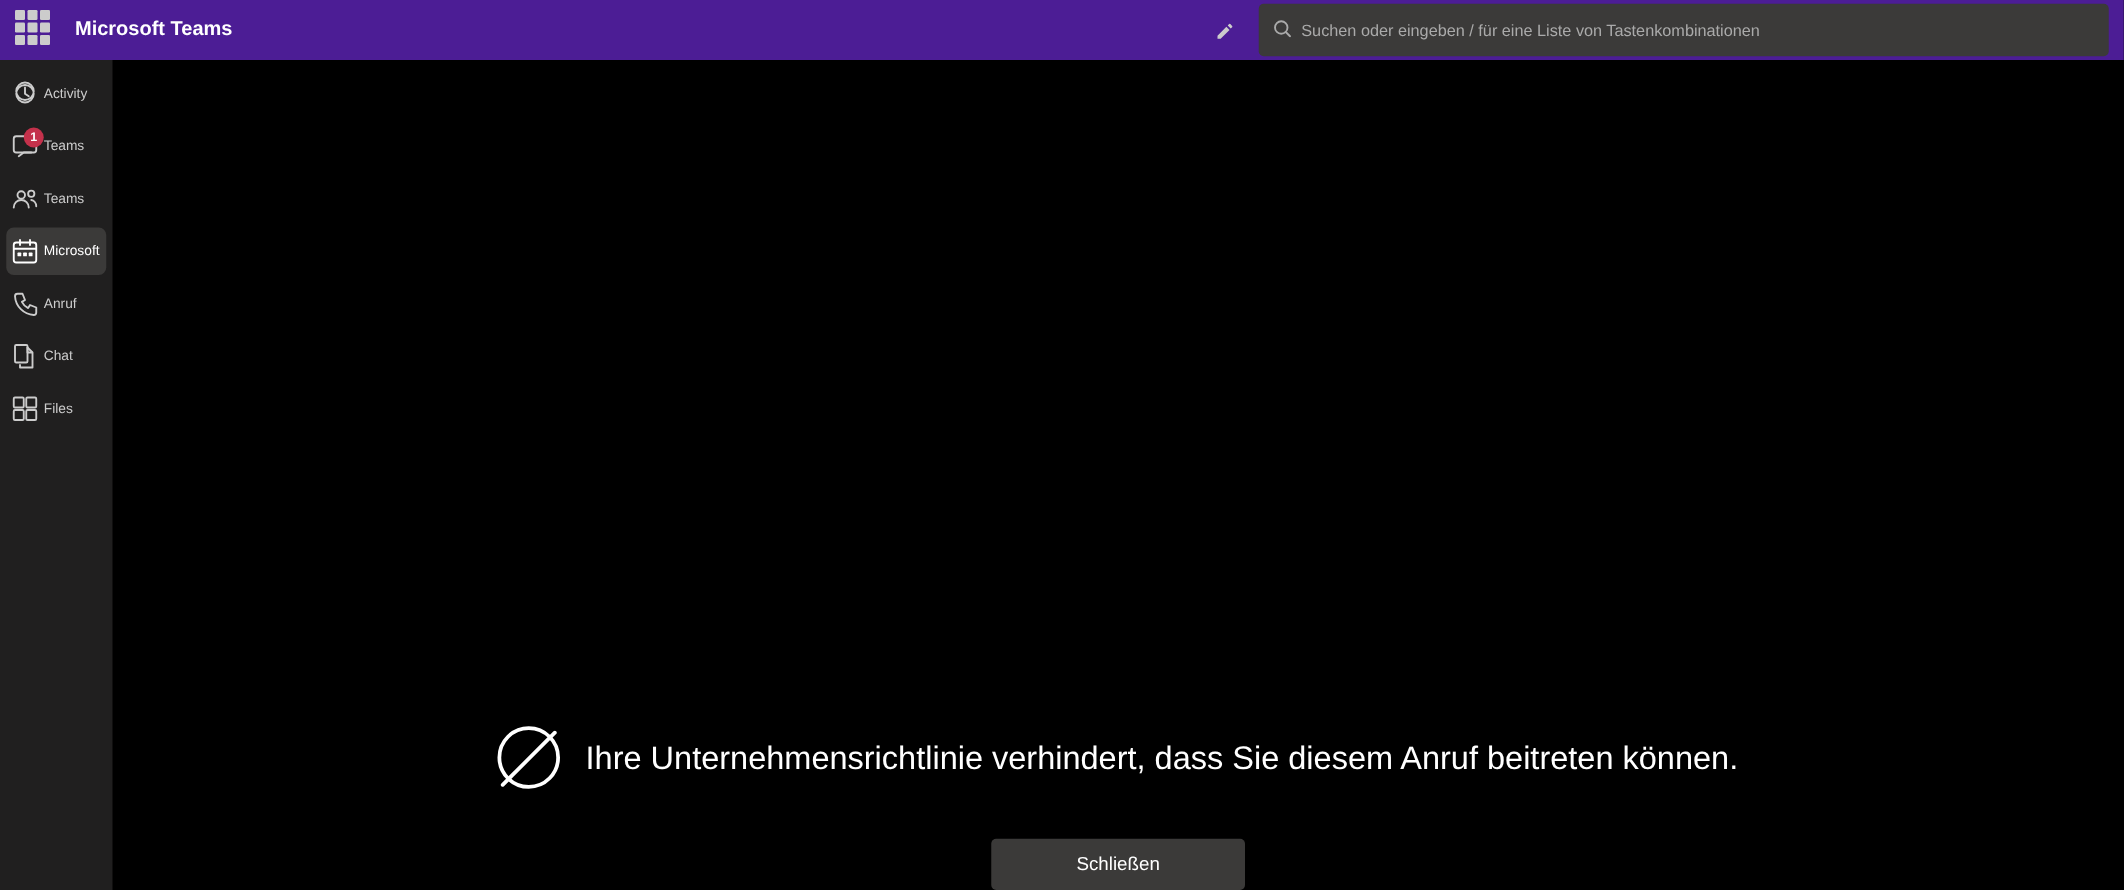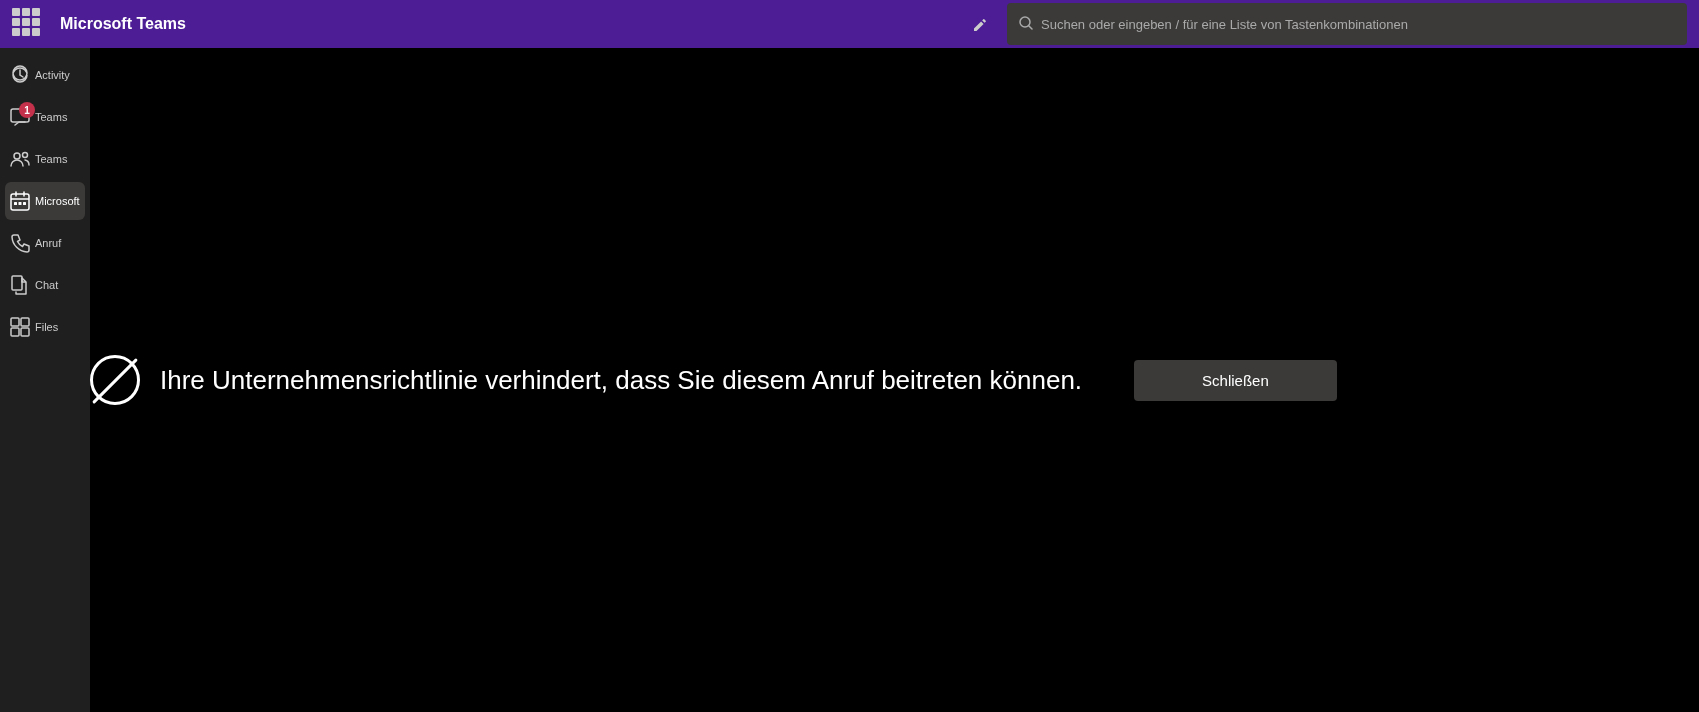--- a/index.html
+++ b/index.html
@@ -156,23 +156,23 @@
       align-items: center;
       justify-content: center;
     }
 
     
     .content {
       flex: 1;
       background: #000;
       display: flex;
       align-items: center;
-      justify-content: flex-start;
-      flex-direction: row;
-      gap: 52px;
+      justify-content: flex-end;
+      flex-direction: column;
+      gap: 40px;
       position: relative;
     }
 
     .error-container {
       display: flex;
       align-items: center;
       gap: 20px;
     }
 
     .blocked-icon {

